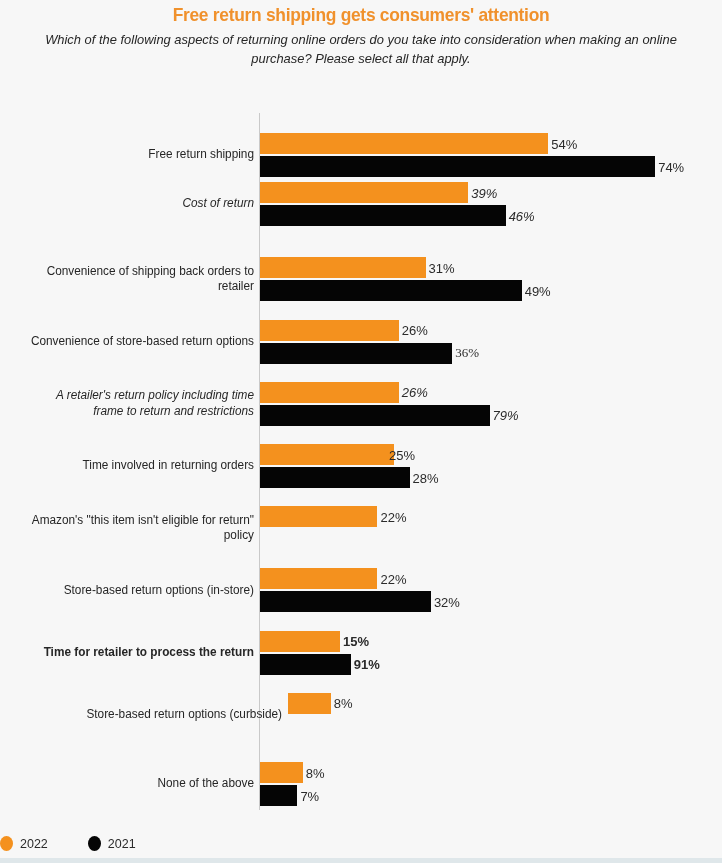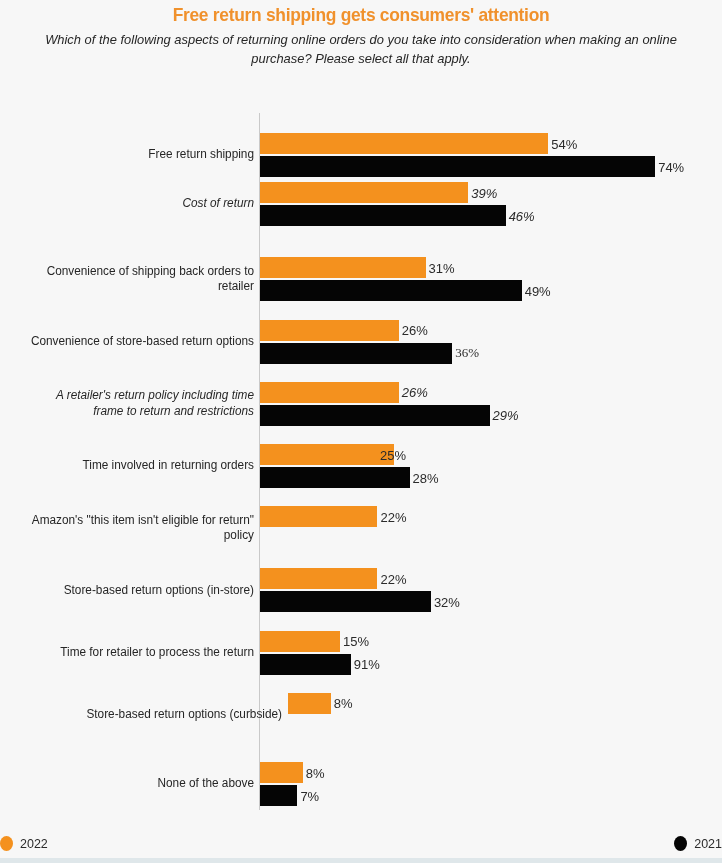--- a/index.html
+++ b/index.html
@@ -89,23 +89,23 @@
     padding-left: 3px;
     transform-origin: left center;
   }
 
   
   #legend {
     position: absolute;
     left: 0; bottom: 12px;
     width: 722px;
     display: flex;
-    justify-content: space-between;
+    justify-content: flex-start;
     align-items: center;
-    gap: 28px;
+    gap: 40px;
   }
   .legend-item {
     display: flex;
     align-items: center;
     gap: 7px;
   }
   .legend-swatch {
     width: 13px; height: 15px;
     border-radius: 50%;
     display: inline-block;
@@ -182,28 +182,28 @@
       </div>
       <div class="cat-group" style="top: 268.8px; height: 44px; font-style: italic;">
         <div class="cat-label" style="top: 6.5px;">A retailer's return policy including time
 frame to return and restrictions</div>
         <div class="bar-row" style="top: 0px;">
           <div class="bar y2022" style="width: 138.84px;"></div>
           <div class="bar-value" style="left: 138.84px;">26%</div>
         </div>
         <div class="bar-row" style="top: 23px;">
           <div class="bar y2021" style="width: 229.62px;"></div>
-          <div class="bar-value" style="left: 229.62px;">29%</div>
+          <div class="bar-value" style="left: 229.62px;">79%</div>
         </div>
       </div>
       <div class="cat-group" style="top: 331px; height: 44px;">
         <div class="cat-label" style="top: 14.25px;">Time involved in returning orders</div>
         <div class="bar-row" style="top: 0px;">
           <div class="bar y2022" style="width: 133.5px;"></div>
-          <div class="bar-value" style="left: 117px; text-align: center;">25%</div>
+          <div class="bar-value" style="left: 126px; text-align: center;">25%</div>
         </div>
         <div class="bar-row" style="top: 23px;">
           <div class="bar y2021" style="width: 149.52px;"></div>
           <div class="bar-value" style="left: 149.52px;">28%</div>
         </div>
       </div>
       <div class="cat-group" style="top: 393.2px; height: 44px;">
         <div class="cat-label" style="top: 6.5px;">Amazon's "this item isn't eligible for return"
 policy</div>
         <div class="bar-row" style="top: 0px;">
@@ -215,21 +215,21 @@
         <div class="cat-label" style="top: 14.25px;">Store-based return options (in-store)</div>
         <div class="bar-row" style="top: 0px;">
           <div class="bar y2022" style="width: 117.48px;"></div>
           <div class="bar-value" style="left: 117.48px;">22%</div>
         </div>
         <div class="bar-row" style="top: 23px;">
           <div class="bar y2021" style="width: 170.88px;"></div>
           <div class="bar-value" style="left: 170.88px;">32%</div>
         </div>
       </div>
-      <div class="cat-group" style="top: 517.6px; height: 44px;">
+      <div class="cat-group" style="top: 517.6px; height: 44px; font-weight: bold;">
         <div class="cat-label" style="top: 14.25px;">Time for retailer to process the return</div>
         <div class="bar-row" style="top: 0px;">
           <div class="bar y2022" style="width: 80.1px;"></div>
           <div class="bar-value" style="left: 80.1px;">15%</div>
         </div>
         <div class="bar-row" style="top: 23px;">
           <div class="bar y2021" style="width: 90.78px;"></div>
           <div class="bar-value" style="left: 90.78px;">91%</div>
         </div>
       </div>

